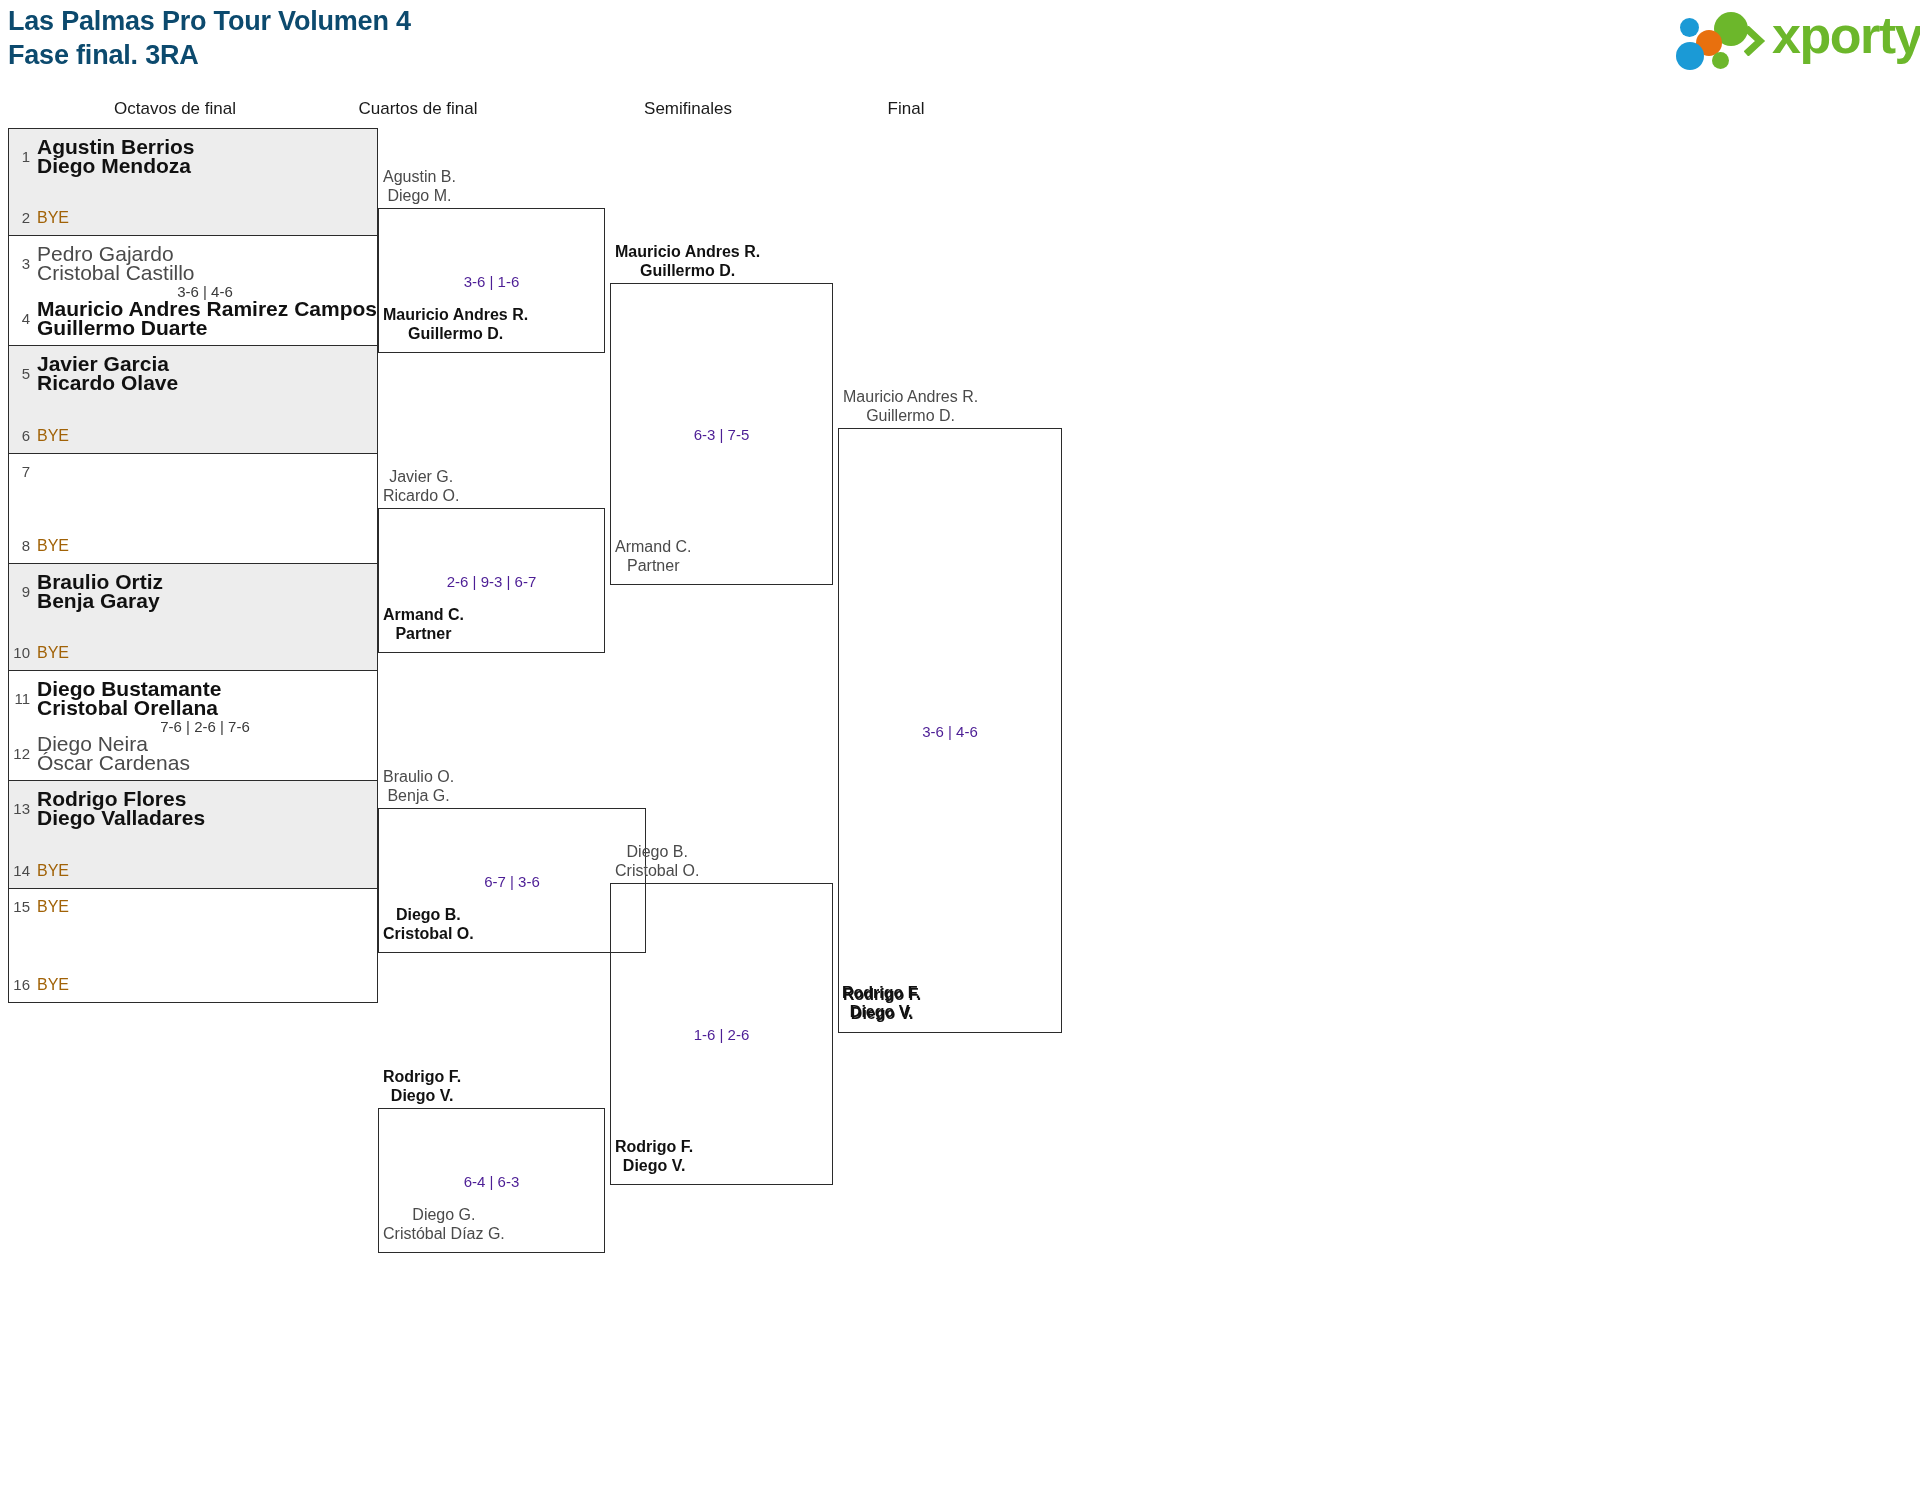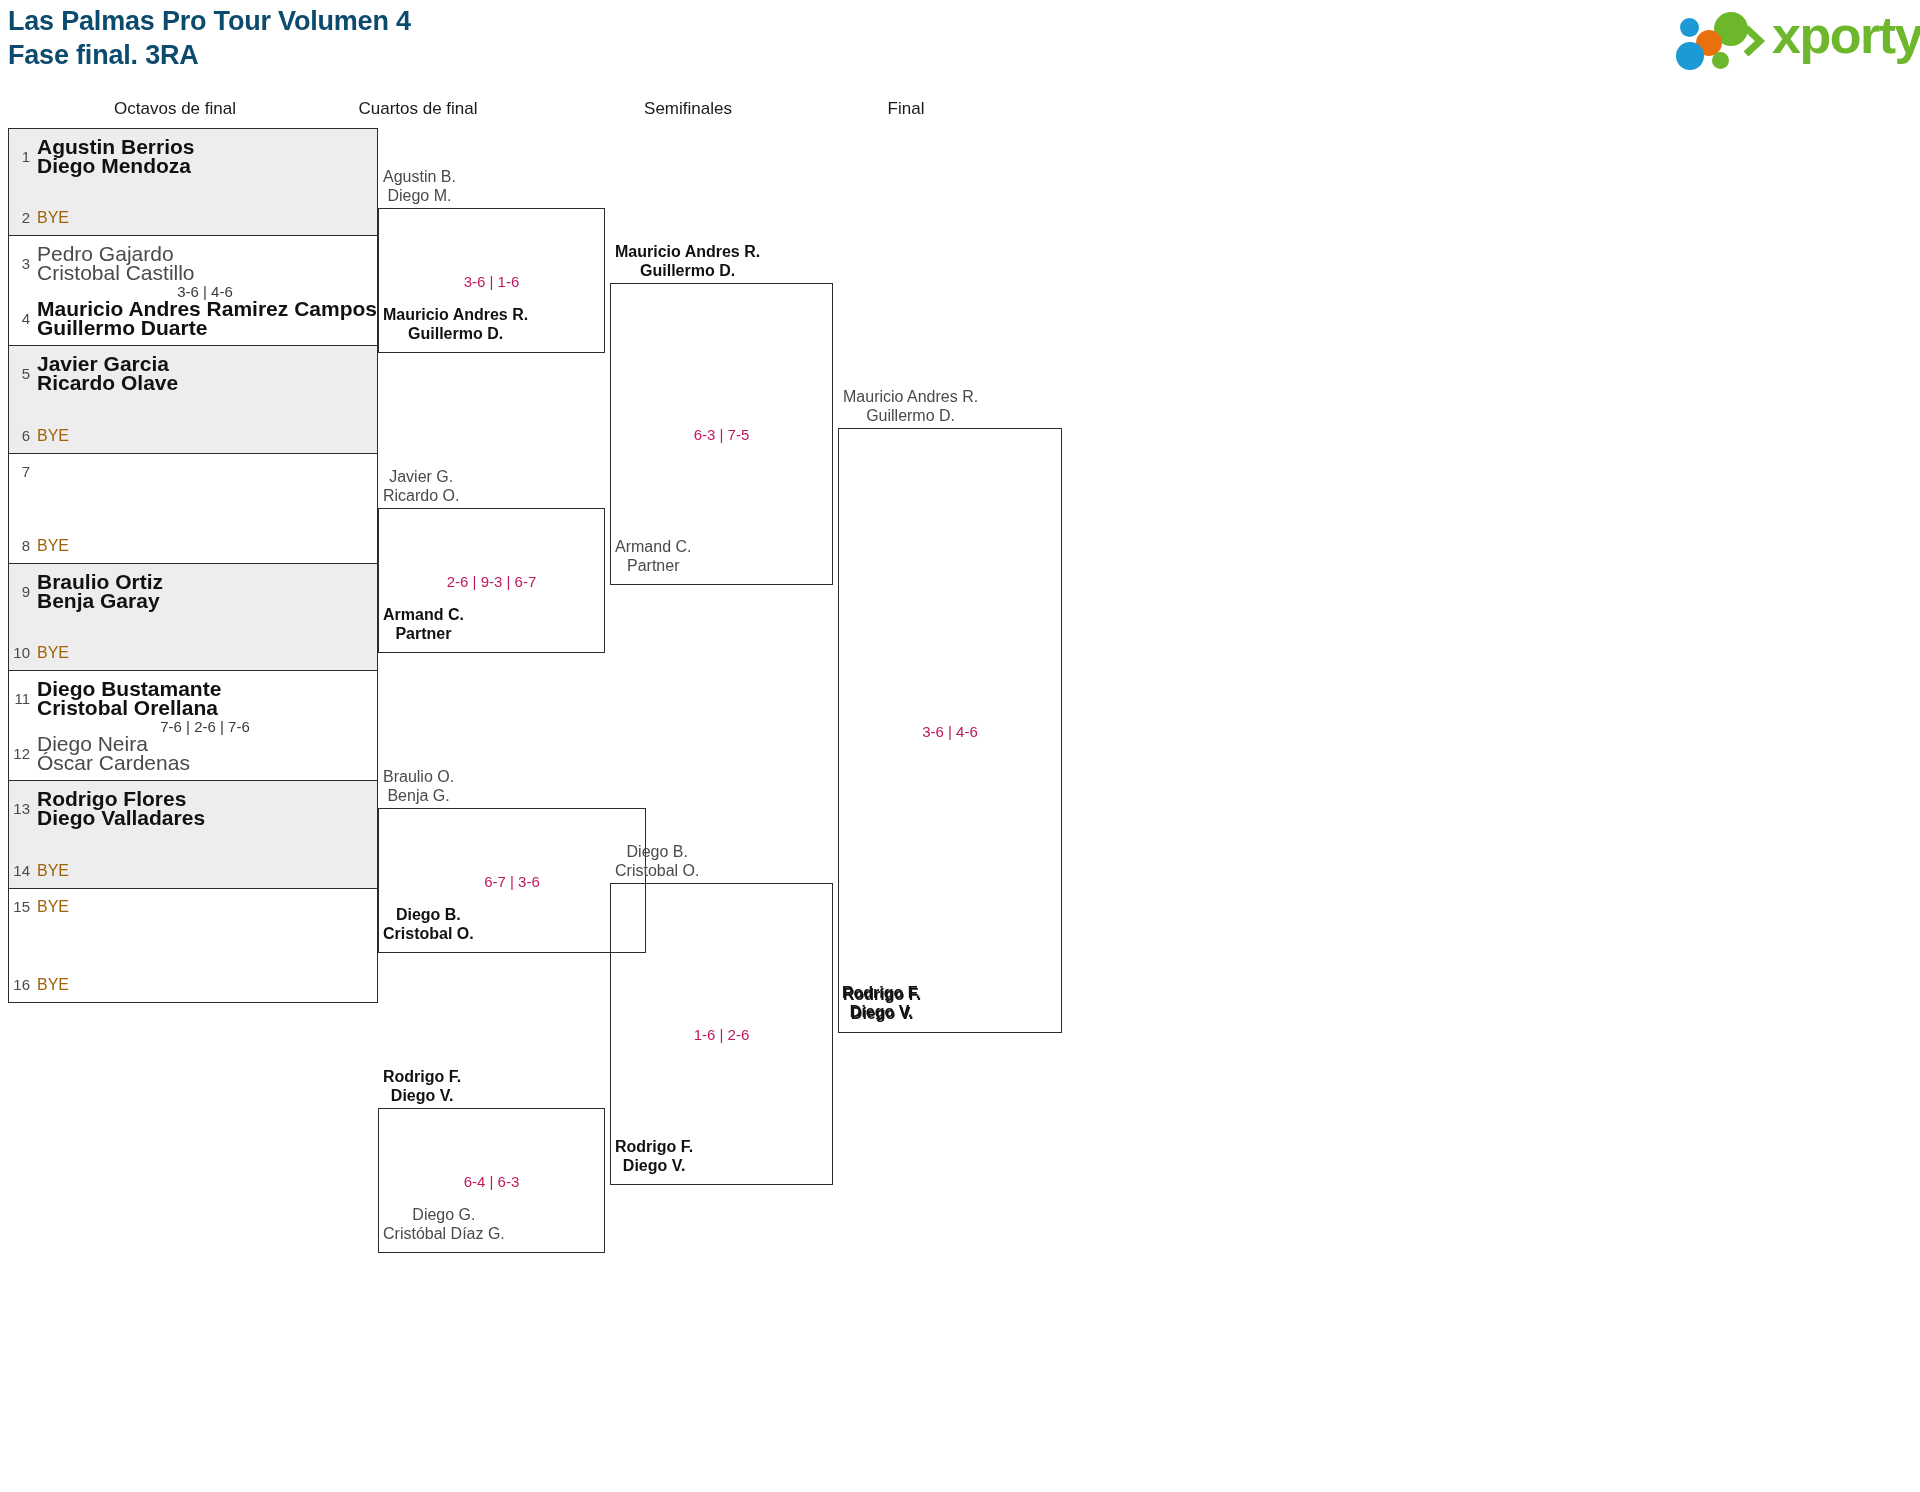--- a/index.html
+++ b/index.html
@@ -82,21 +82,21 @@
     position: absolute; left: 4px;
     font-size: 16px; line-height: 19px; color: #4a4a4a;
     white-space: nowrap;
   }
   .mbox-label-top { bottom: 100%; margin-bottom: 4px; }
   .mbox-label-bot { bottom: 9px; }
   .mbox-label-top.win, .mbox-label-bot.win { color: #111; font-weight: 700; }
   .mbox-score {
     position: absolute; left: 0; width: 100%;
     top: 50%; transform: translateY(-50%);
-    text-align: center; font-size: 15px; color: #be185d;
+    text-align: center; font-size: 15px; color: #4c1d95;
   }
   .adv {
     position: absolute;
     font-size: 16px; line-height: 19px; color: #4a4a4a;
     white-space: nowrap;
   }
   .adv.win { color: #111; font-weight: 700; }
   .nm2 { display: block; text-align: center; }
 </style>
 </head>

